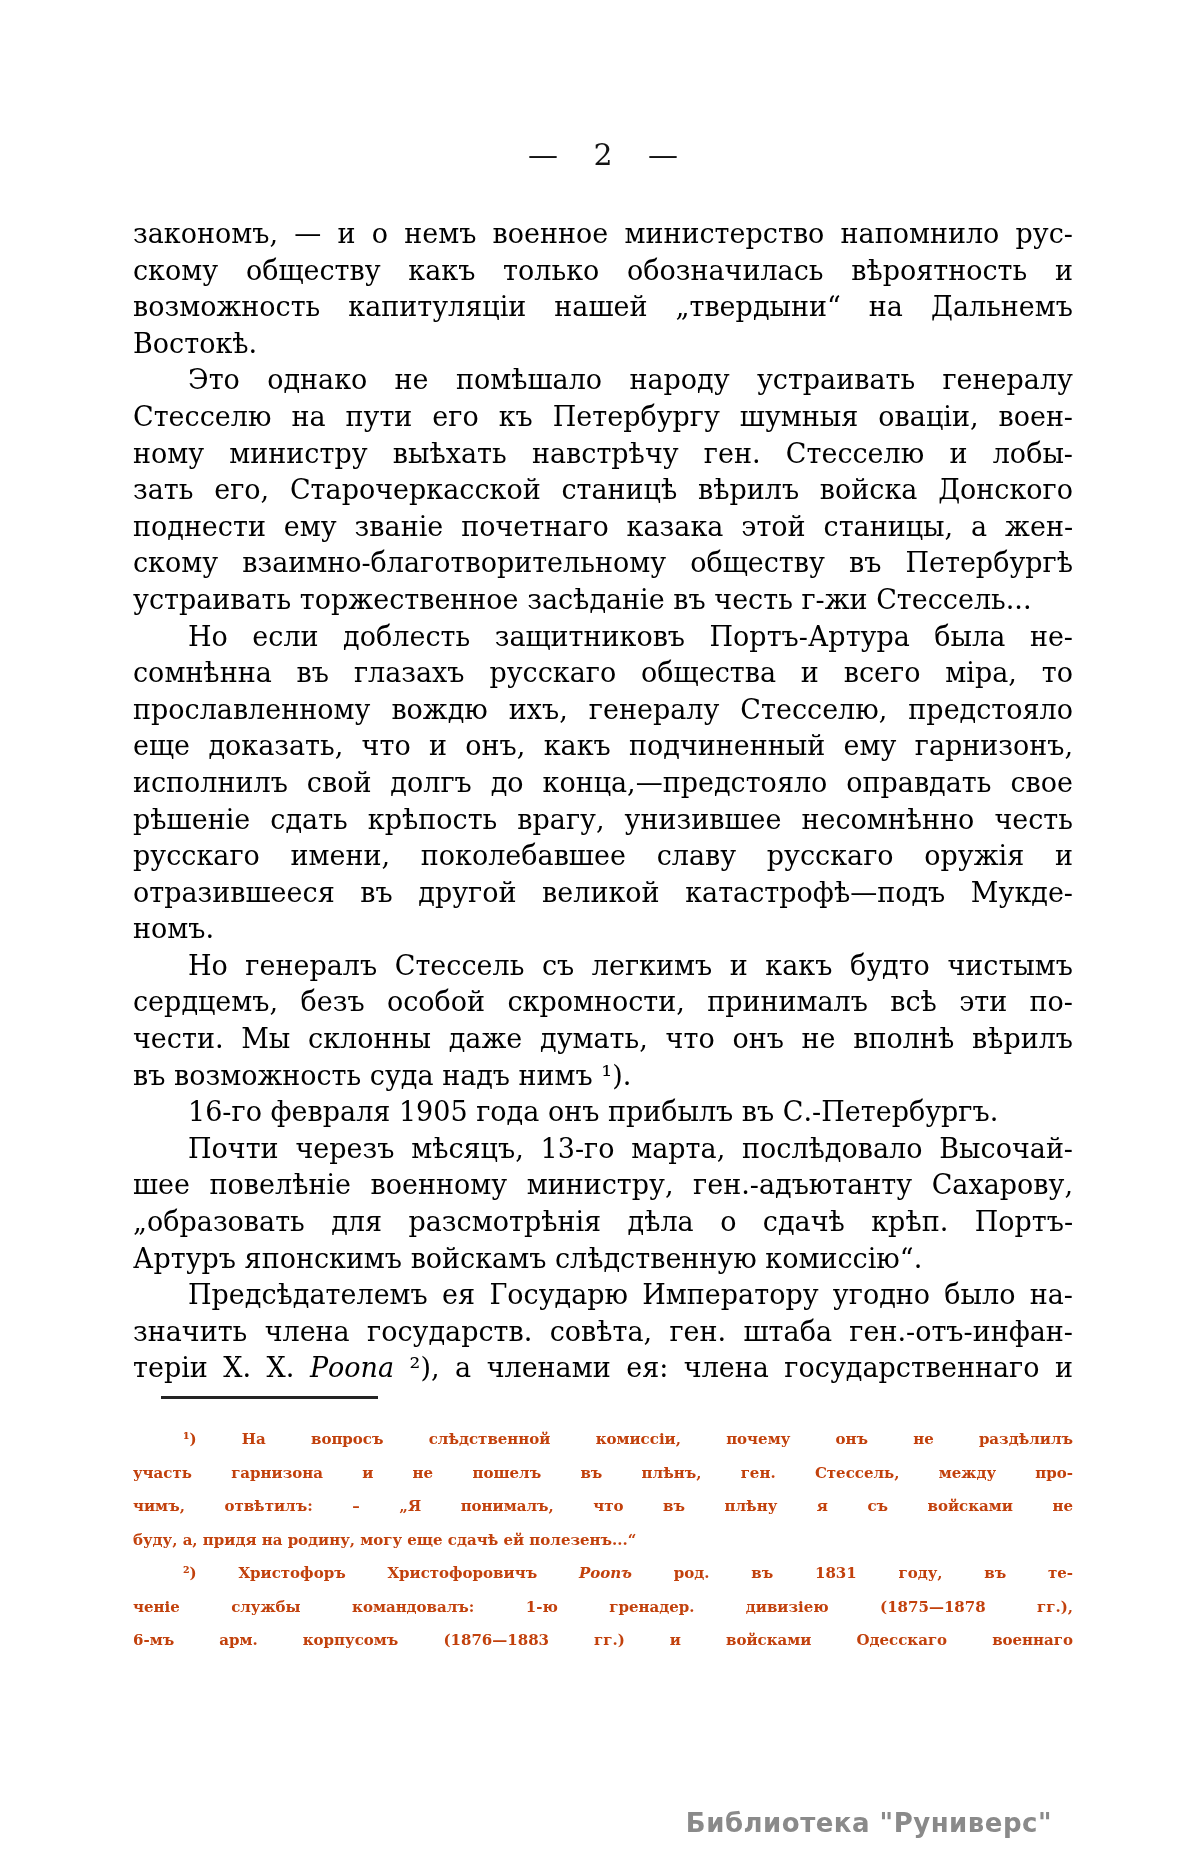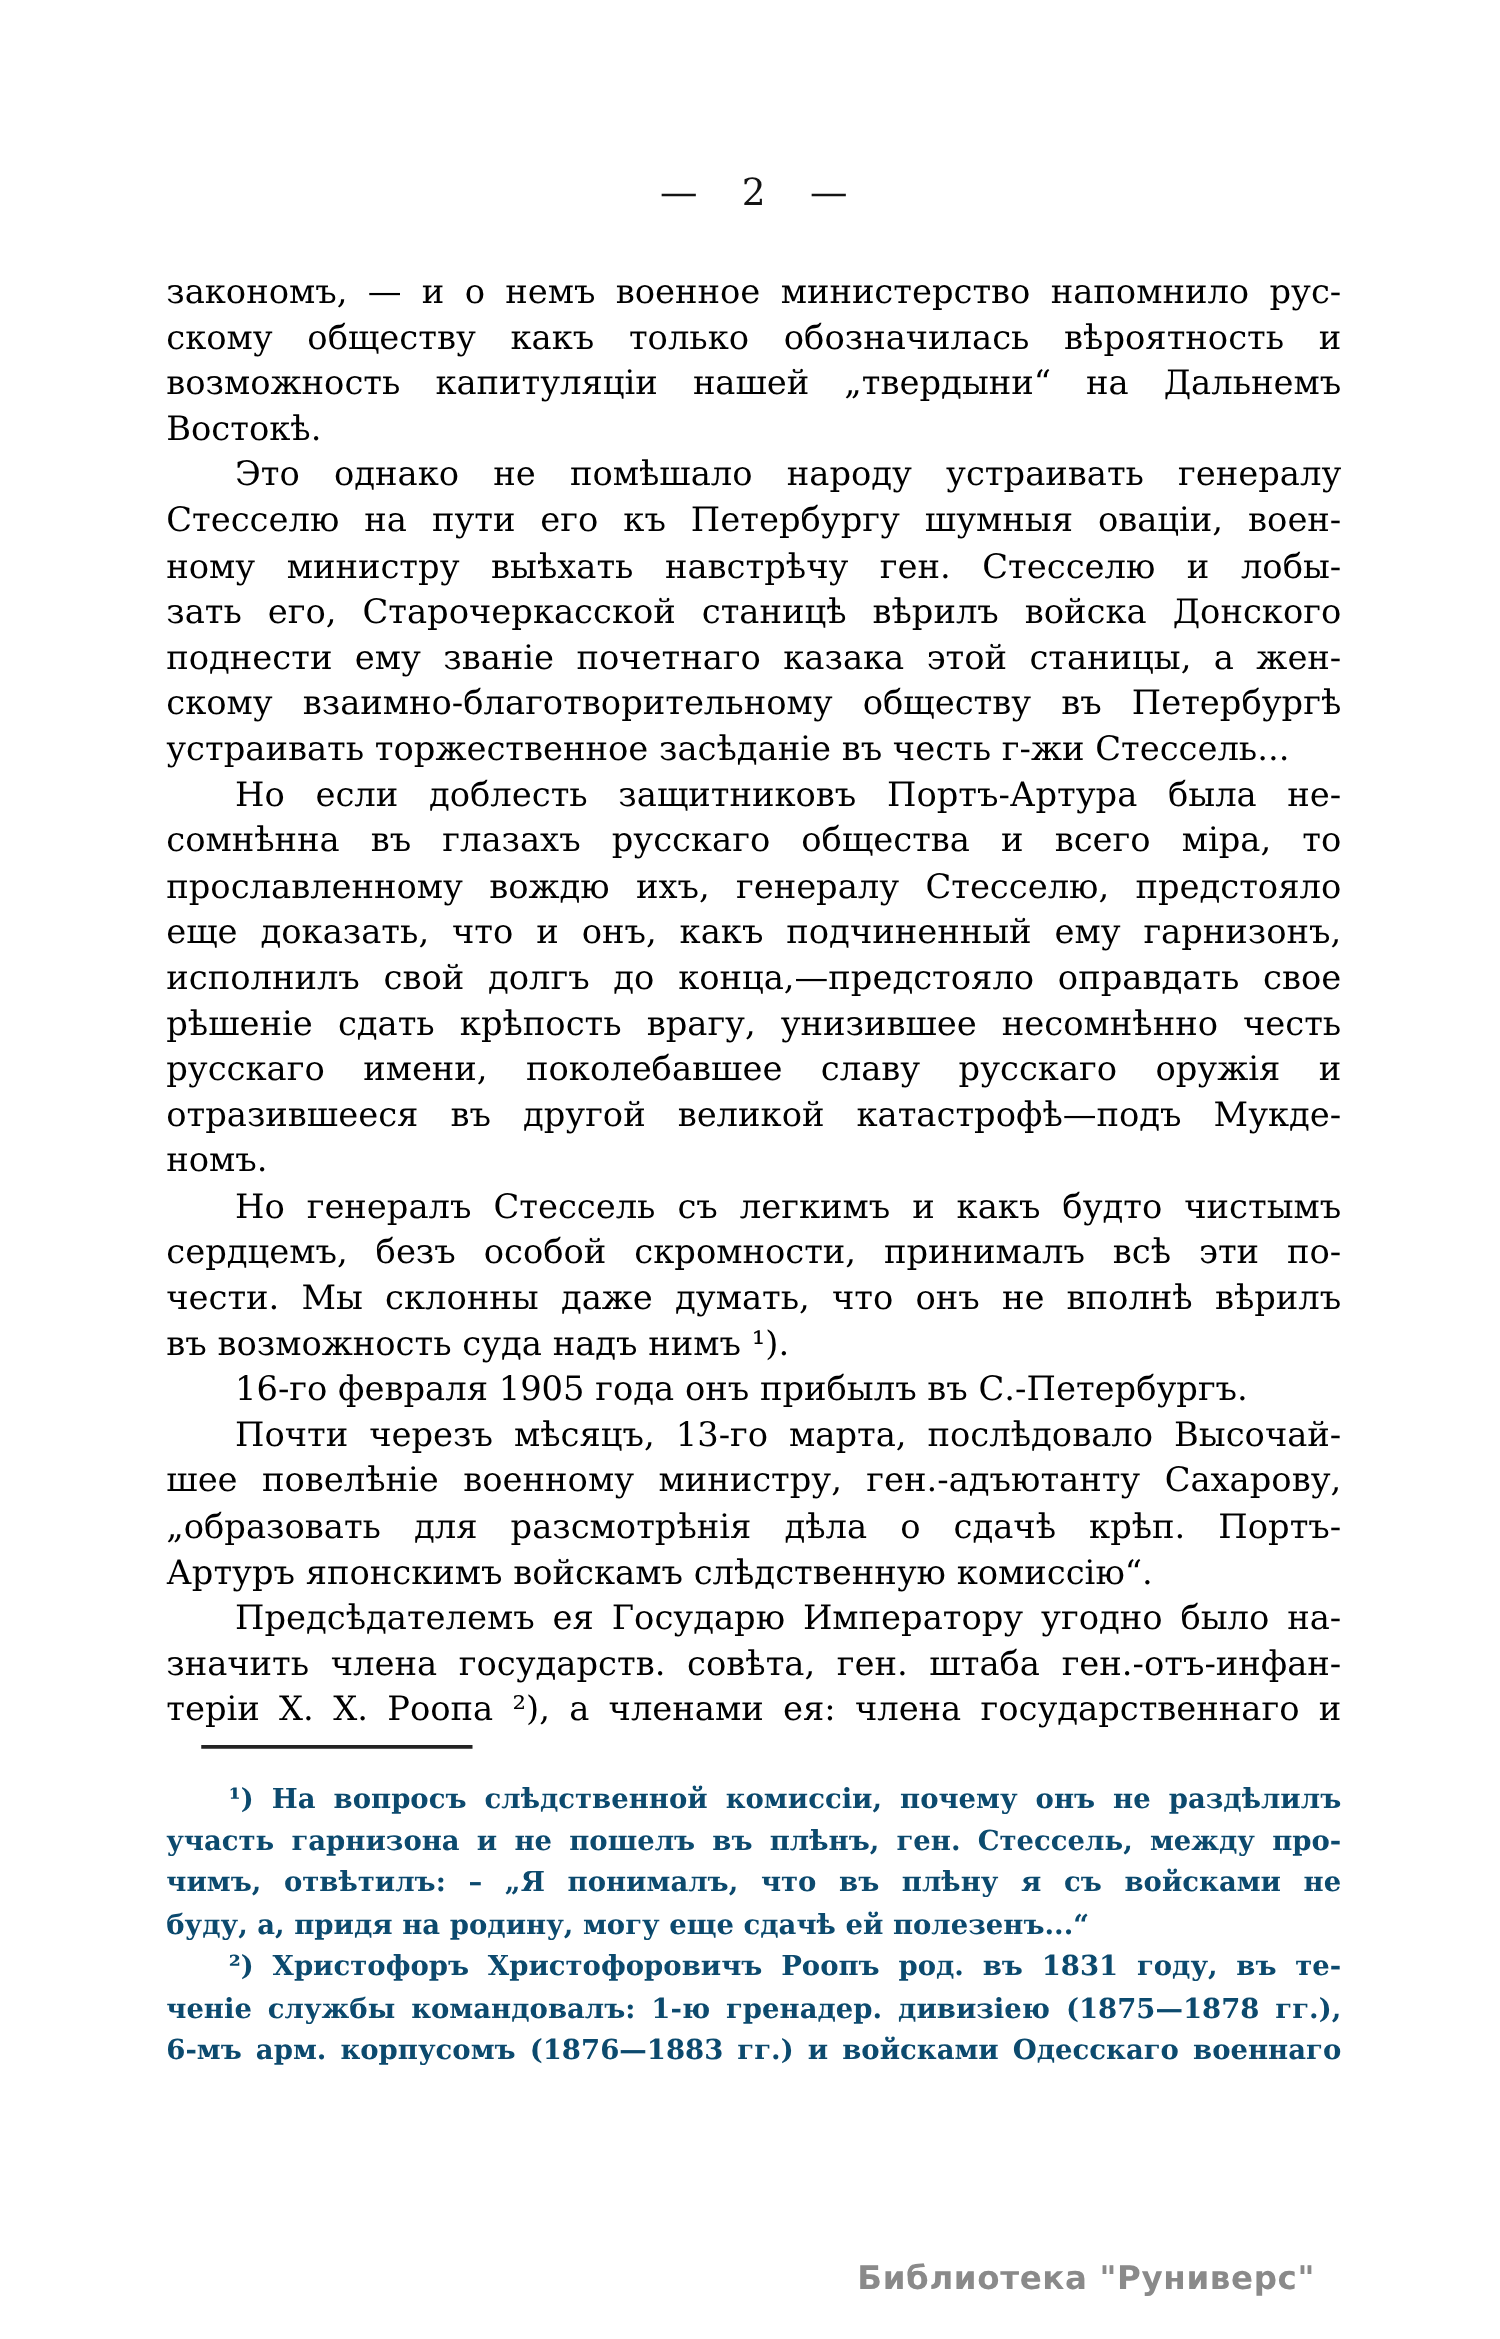--- a/index.html
+++ b/index.html
@@ -30,33 +30,33 @@
     line-height:36.6px;
     height:36.6px;
     overflow:hidden;
     color:#000000;
   }
   .jline{
     text-align:justify;
     text-align-last:justify;
   }
   .indent{ text-indent:55px; }
-  .it{ }
+  .it{ font-style:italic; }
   .fnrule{
     width:217px;height:3px;
     background:#232323;
     border:none;
     margin:9px 0 24px 28px;
   }
   .footnotes .line{
-    font-size:22px;
+    font-size:15px;
     line-height:33.5px;
     height:33.5px;
     font-weight:bold;
-    color:#0c4a6e;
+    color:#c2410c;
   }
   .footnotes .indent{ text-indent:50px; }
   .watermark{
     position:absolute;
     top:1808px;
     right:148px;
     font-family:"DejaVu Sans", sans-serif;
     font-weight:bold;
     font-size:26px;
     color:#8a8a8a;

